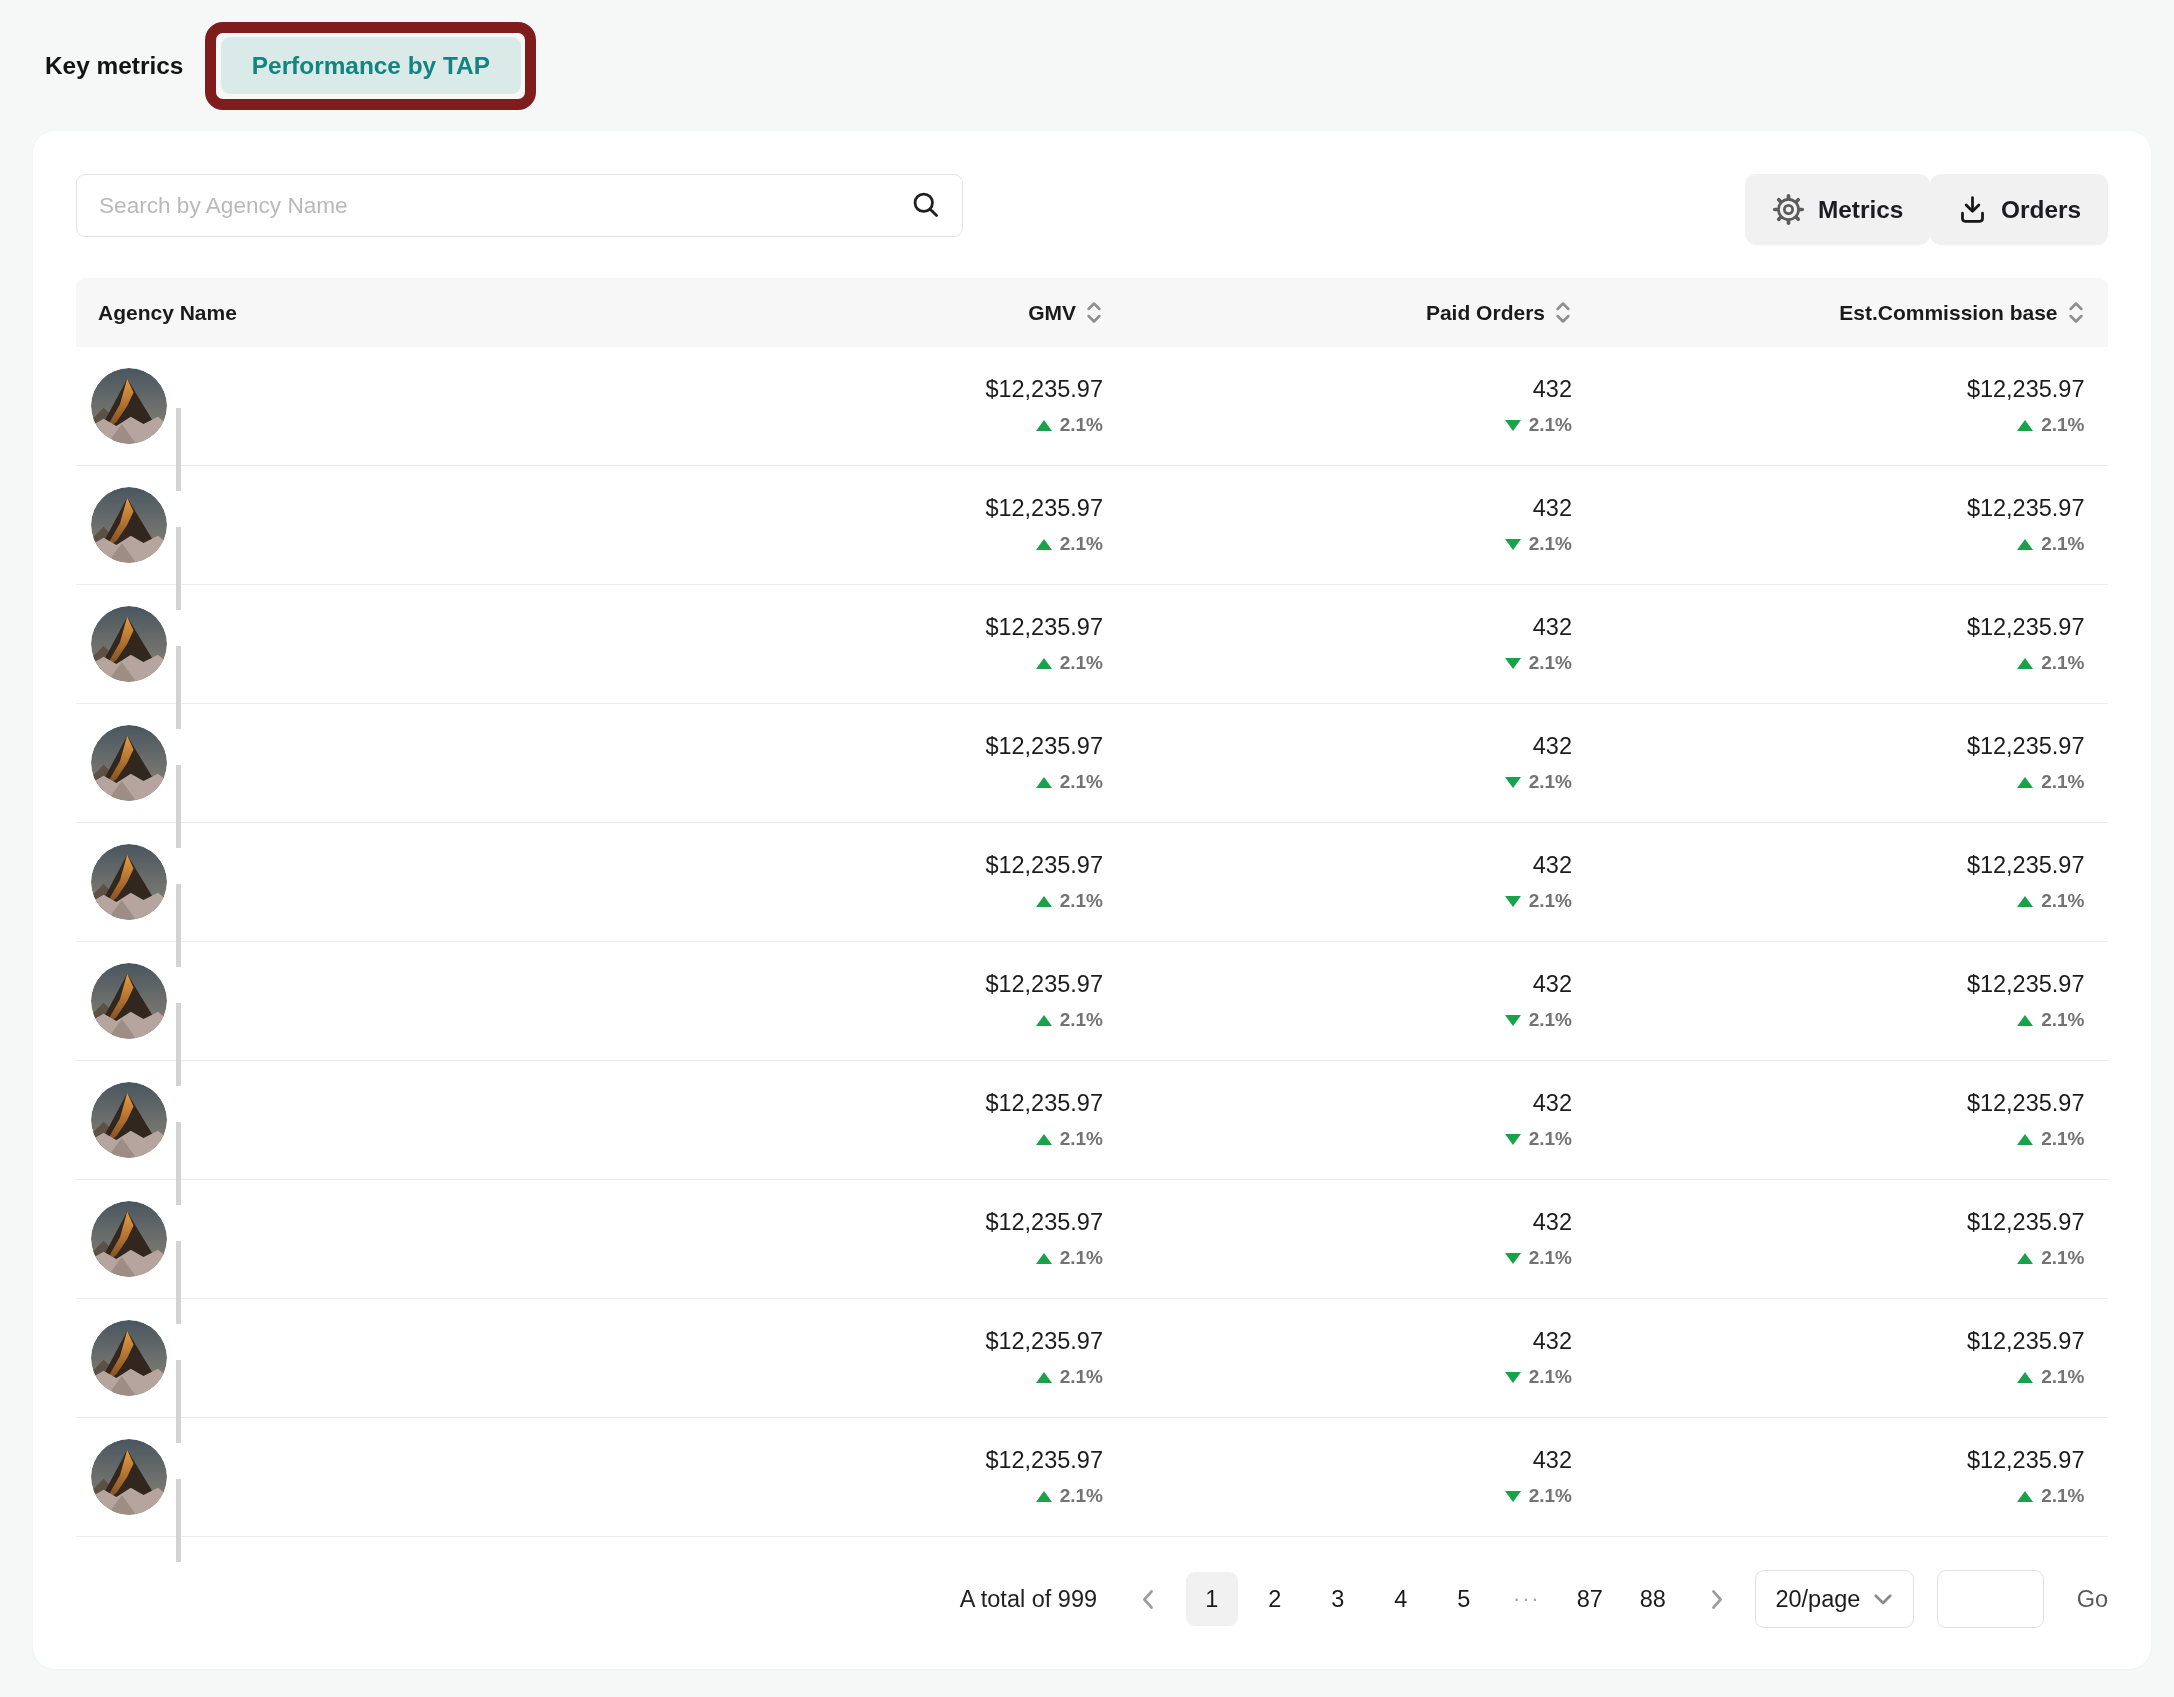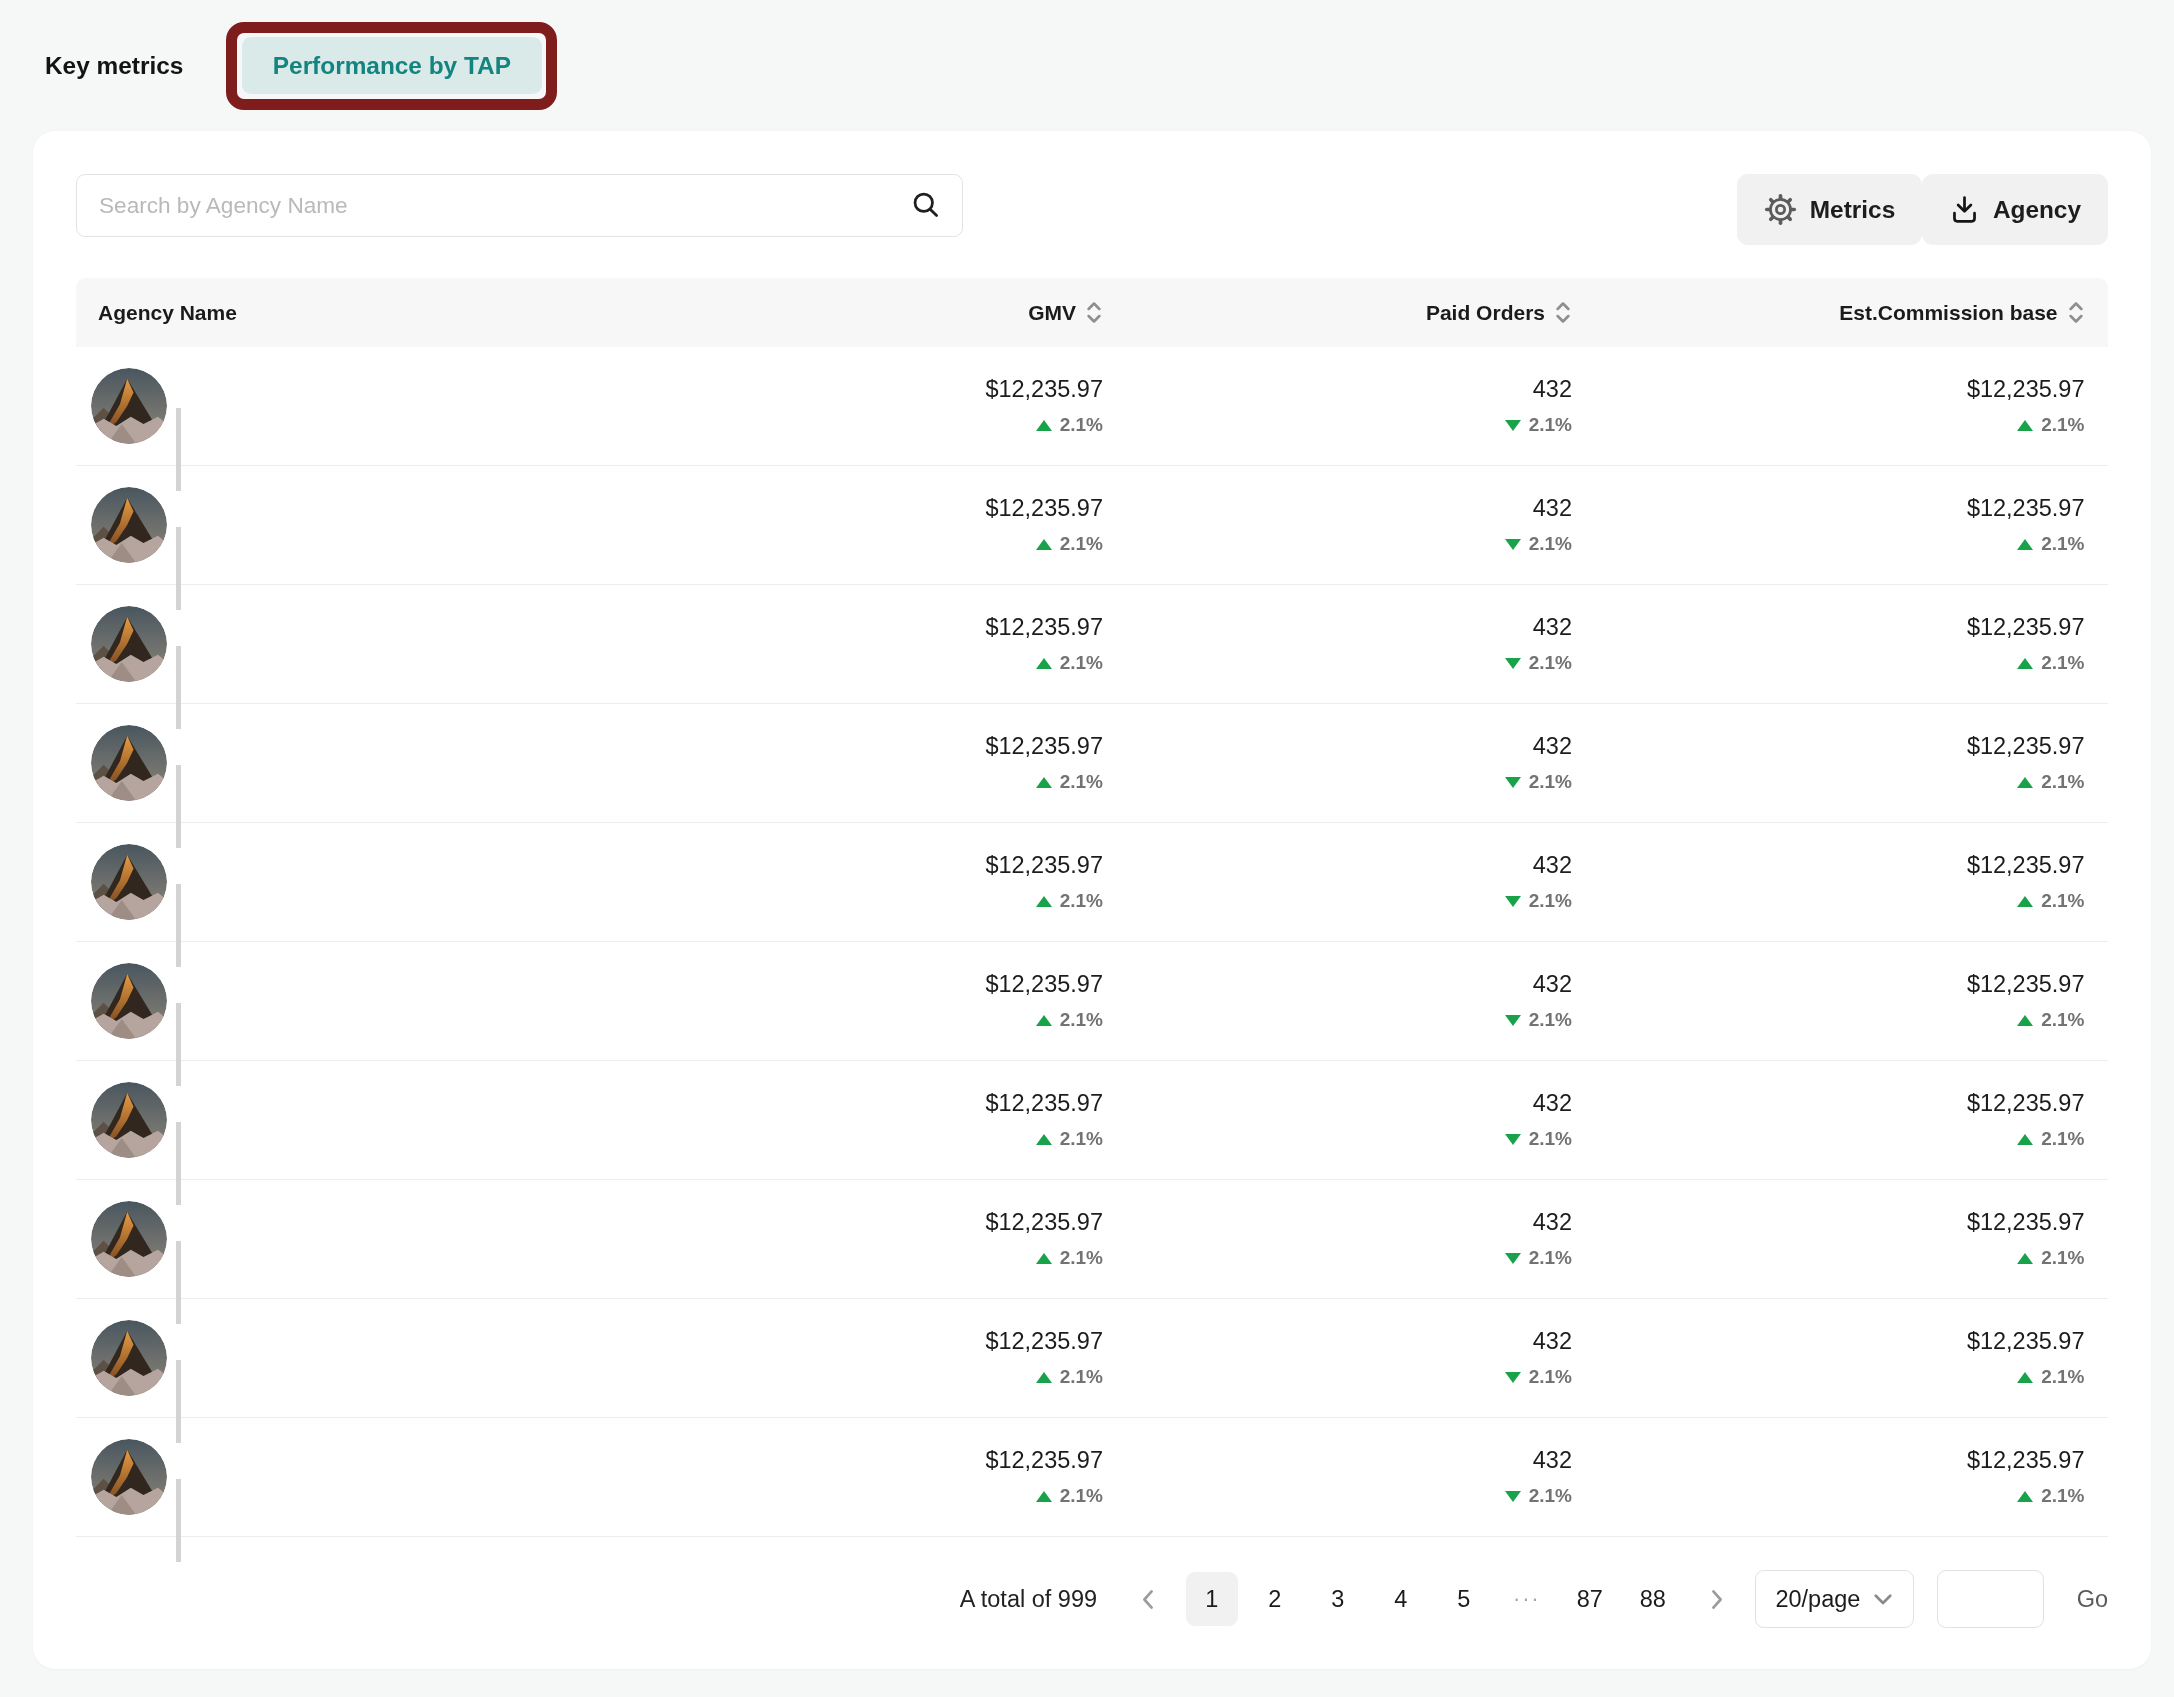--- a/index.html
+++ b/index.html
@@ -1,19 +1,19 @@
 <!DOCTYPE html>
 <html style="font-size:14.5px"><head>
 <meta charset="utf-8">
 <style>
   * { margin:0; padding:0; box-sizing:border-box; }
   html,body { width:2175px; height:1697px; background:#f6f7f7; font-family:"Liberation Sans","DejaVu Sans",sans-serif; color:#1c1c1e; }
 
   
-  .tabbar { height:131px; display:flex; align-items:center; padding-left:45px; gap:43px; }
+  .tabbar { height:131px; display:flex; align-items:center; padding-left:45px; gap:22px; }
   .tab-plain { font-size:24.4px; font-weight:700; color:#141414; }
   .annotation-box { border:11px solid #7f1d1d; border-radius:18px; padding:4.5px; }
   .tab-active { background:#d9eae9; border-radius:9px; padding:14.5px 31px; font-size:24.4px; font-weight:700; color:#13847f; }
 
   
   .card { margin-left:33px; width:2118px; height:1538px; background:#ffffff; border-radius:22px; padding:43px; box-shadow:0 0.9px 2.7px rgba(0,0,0,0.03); }
 
   
   .toolbar { display:flex; justify-content:space-between; align-items:flex-start; }
   .search-wrap { position:relative; width:887px; }
@@ -103,21 +103,21 @@
         <span>Metrics</span>
       </button>
       <button class="btn">
         <span>
           <svg width="31" height="31" viewBox="0 0 34 34" fill="none" stroke="#161616" stroke-width="3" stroke-linecap="round" stroke-linejoin="round">
             <line x1="17" y1="4" x2="17" y2="18"></line>
             <polyline points="10,12 17,19 24,12"></polyline>
             <path d="M6 21 v6 q0 3 3 3 h16 q3 0 3 -3 v-6"></path>
           </svg>
         </span>
-        <span>Agency</span>
+        <span>Orders</span>
       </button>
     </div>
   </div>
 
   <div class="table">
     <div class="thead">
       <div class="th-first">Agency Name</div>
       <div class="th-num">
         <span>GMV</span>
         <span>

